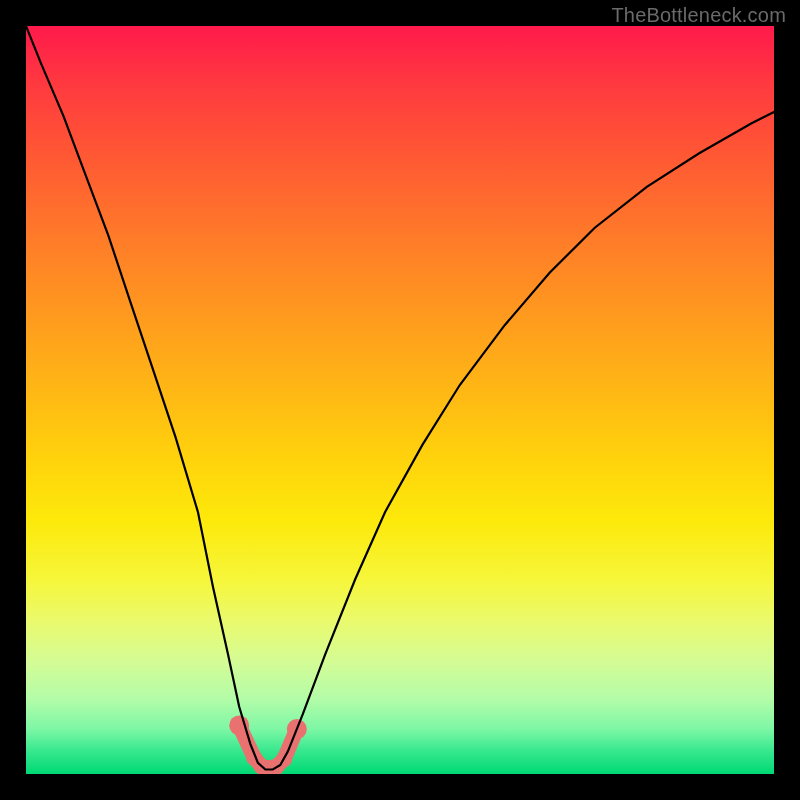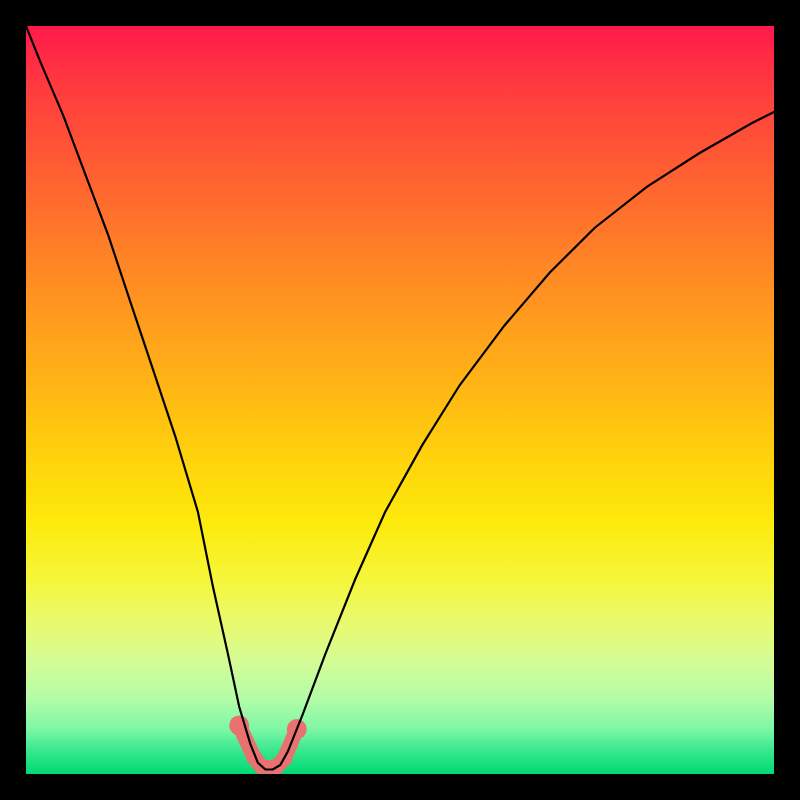--- a/index.html
+++ b/index.html
@@ -69,13 +69,14 @@
           <circle cx="228.1" cy="731.5" r="8" fill="#e9716f"></circle>
           <circle cx="235.6" cy="740.5" r="8" fill="#e9716f"></circle>
           <circle cx="243.1" cy="742.0" r="8" fill="#e9716f"></circle>
           <circle cx="250.6" cy="740.5" r="8" fill="#e9716f"></circle>
           <circle cx="258.1" cy="733.0" r="8" fill="#e9716f"></circle>
           <circle cx="270.8" cy="703.1" r="10" fill="#e9716f"></circle>
         </g>
       <path id="main-curve" fill="none" stroke="#000" stroke-width="2.2" stroke-linecap="round" d="M0.0 0.0 L15.0 37.4 L37.4 89.8 L59.8 149.6 L82.3 209.4 L104.7 276.8 L127.2 344.1 L149.6 411.4 L172.0 486.2 L187.0 561.0 L202.0 628.3 L213.2 680.7 L224.4 718.1 L231.9 736.8 L239.4 743.5 L246.8 743.5 L254.3 739.0 L261.8 725.6 L276.8 688.2 L299.2 628.3 L329.1 553.5 L359.0 486.2 L396.4 418.9 L433.8 359.0 L478.7 299.2 L523.6 246.8 L568.5 202.0 L620.8 160.8 L673.2 127.2 L725.6 97.2 L748.0 86.0"></path>
     </svg>
   </div>
+  <div class="wm">TheBottleneck.com</div>
 </div>
 
 </body></html>

